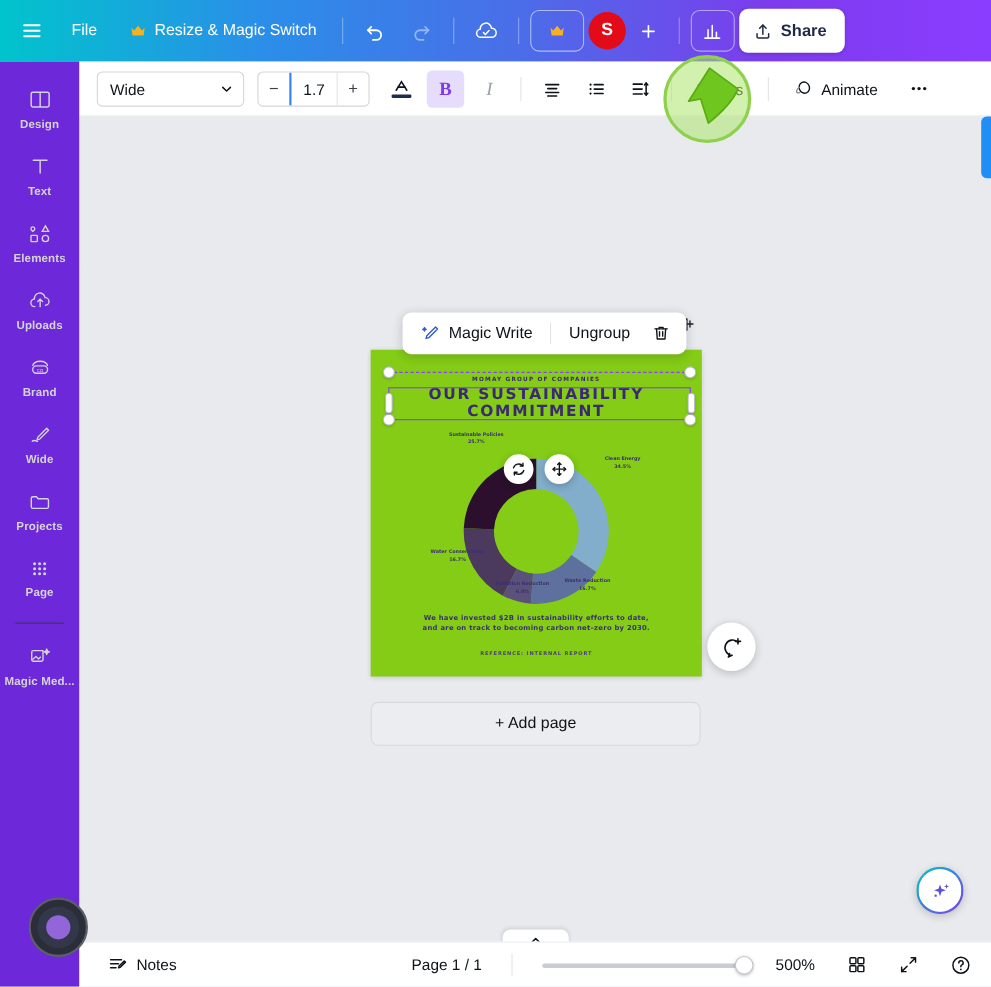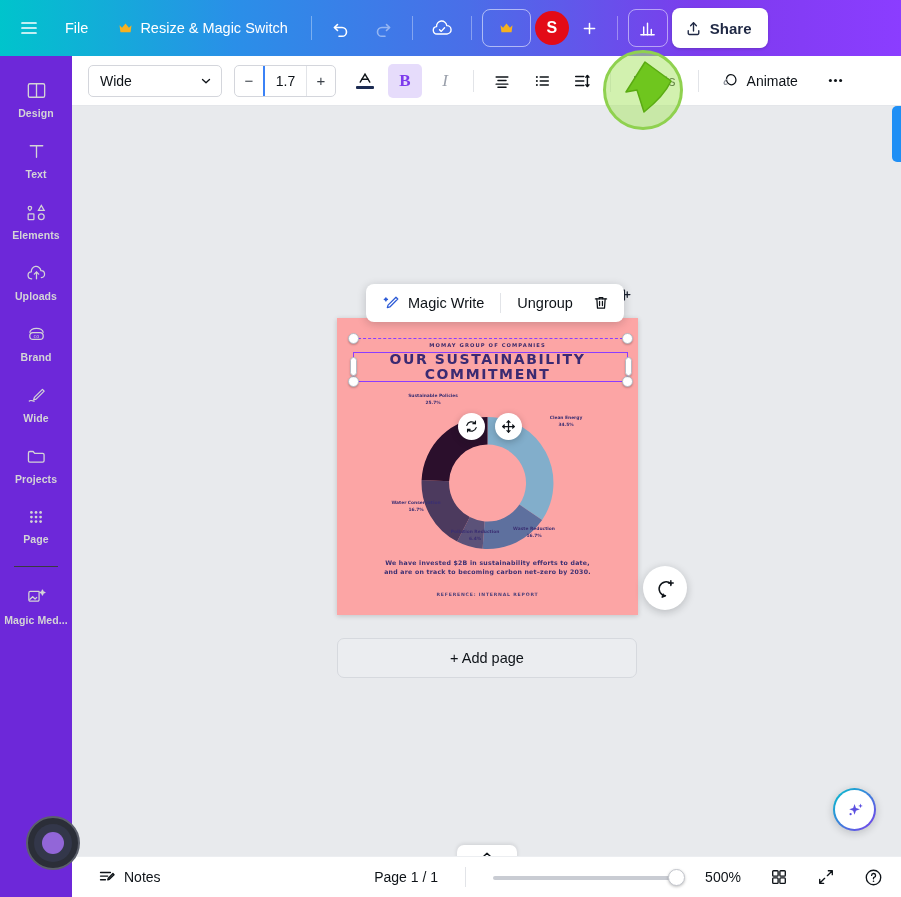--- a/index.html
+++ b/index.html
@@ -142,21 +142,21 @@
   }
   .et-item {
     height: 30px; padding: 0 9px; border-radius: 5px; display: flex; align-items: center;
     gap: 7px; font-size: 14.5px; color: #0e1318; cursor: pointer; white-space: nowrap;
   }
   .et-sep { width: 1px; height: 20px; background: #e2e4e8; margin: 0 3px; }
 
   
   .page {
     position: absolute; left: 337px; top: 318px; width: 301px; height: 297px;
-    background: #fca5a5; box-shadow: 0 1px 5px rgba(14,19,24,.18); overflow: hidden;
+    background: #84cc16; box-shadow: 0 1px 5px rgba(14,19,24,.18); overflow: hidden;
   }
   .eyebrow {
     position: absolute; top: 24px; left: 0; width: 100%; text-align: center;
     font-size: 5.2px; font-weight: 700; letter-spacing: 1.1px; color: #3b2a6b;
     font-family: "DejaVu Sans", sans-serif;
   }
   .main-title {
     position: absolute; top: 34px; left: 18px; width: 265px; text-align: center;
     font-size: 14px; font-weight: 700; letter-spacing: 1.6px; color: #3a2a72;
     line-height: 1.05; font-family: "DejaVu Sans", sans-serif;

